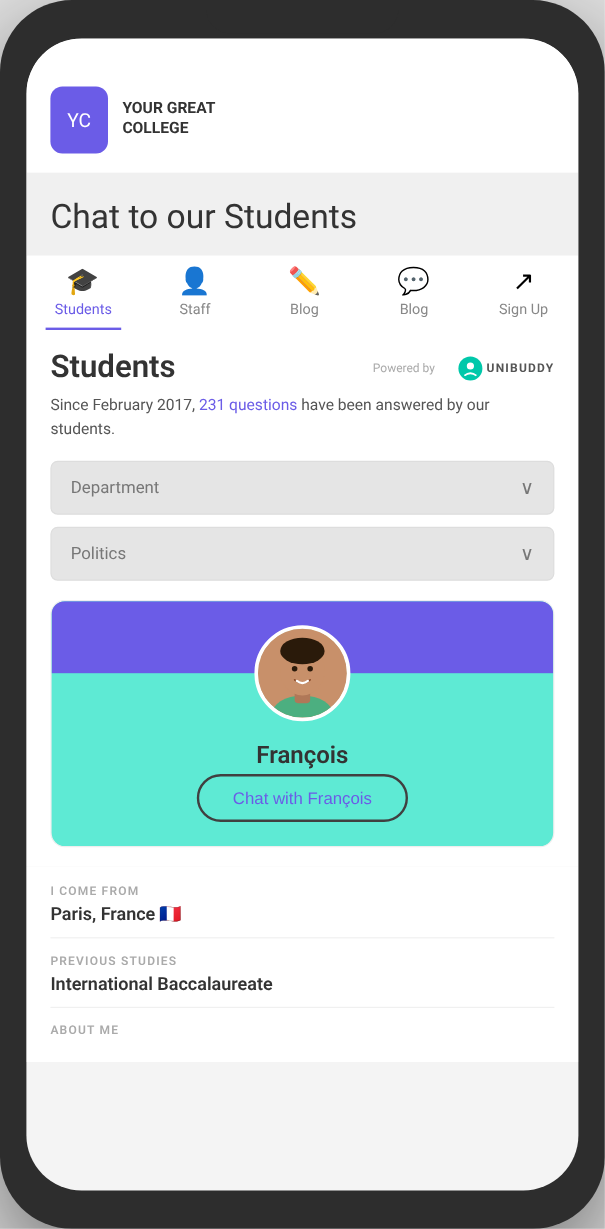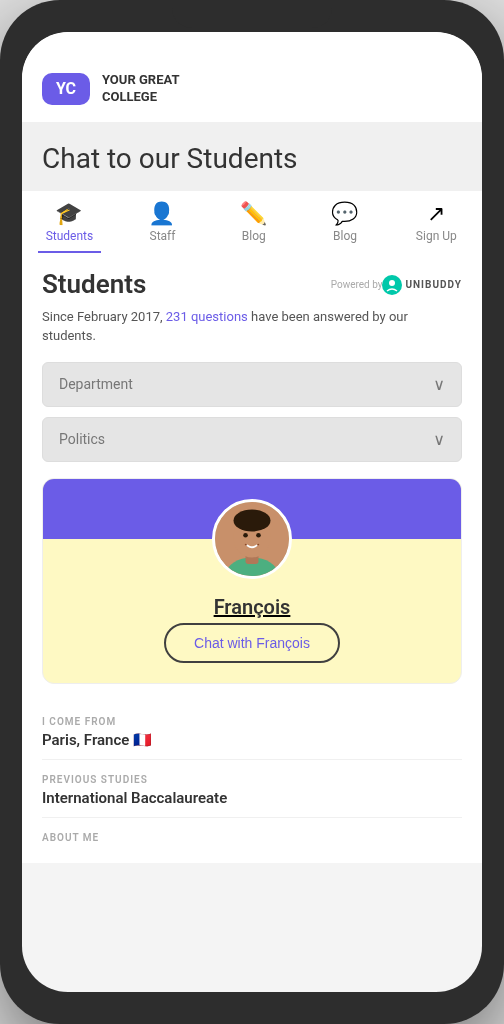--- a/index.html
+++ b/index.html
@@ -58,28 +58,28 @@
     .header {
       background: #ffffff;
       padding: 40px 20px 16px 20px;
       display: flex;
       align-items: center;
       gap: 12px;
     }
 
     .logo-box {
       width: 48px;
-      height: 32px;
+      height: 56px;
       background: #6b5ce7;
       border-radius: 10px;
       display: flex;
       align-items: center;
       justify-content: center;
       color: white;
-      font-weight: 700;
+      font-weight: 400;
       font-size: 16px;
       flex-shrink: 0;
     }
 
     .logo-text {
       font-size: 13px;
       font-weight: 700;
       color: #333;
       line-height: 1.3;
       text-transform: uppercase;
@@ -163,21 +163,21 @@
 
     .students-title {
       font-size: 26px;
       font-weight: 600;
       color: #333;
     }
 
     .powered-by {
       display: flex;
       align-items: center;
-      gap: 0;
+      gap: 20px;
       margin-top: 6px;
     }
 
     .powered-by-text {
       font-size: 10px;
       color: #aaa;
     }
 
     .unibuddy-logo {
       display: flex;
@@ -232,27 +232,26 @@
       color: #777;
     }
 
     .dropdown-arrow {
       font-size: 16px;
       color: #777;
     }
 
     
     .student-card {
-      background: #fef9c3;
+      background: #5eead4;
       border: 1px solid #eee;
       border-radius: 12px;
       overflow: hidden;
       margin-top: 16px;
       padding-bottom: 20px;
-      text-decoration: underline;
     }
 
     .card-header-bar {
       background: #6b5ce7;
       height: 60px;
       display: flex;
       justify-content: center;
       align-items: flex-end;
       padding-bottom: 0;
     }

